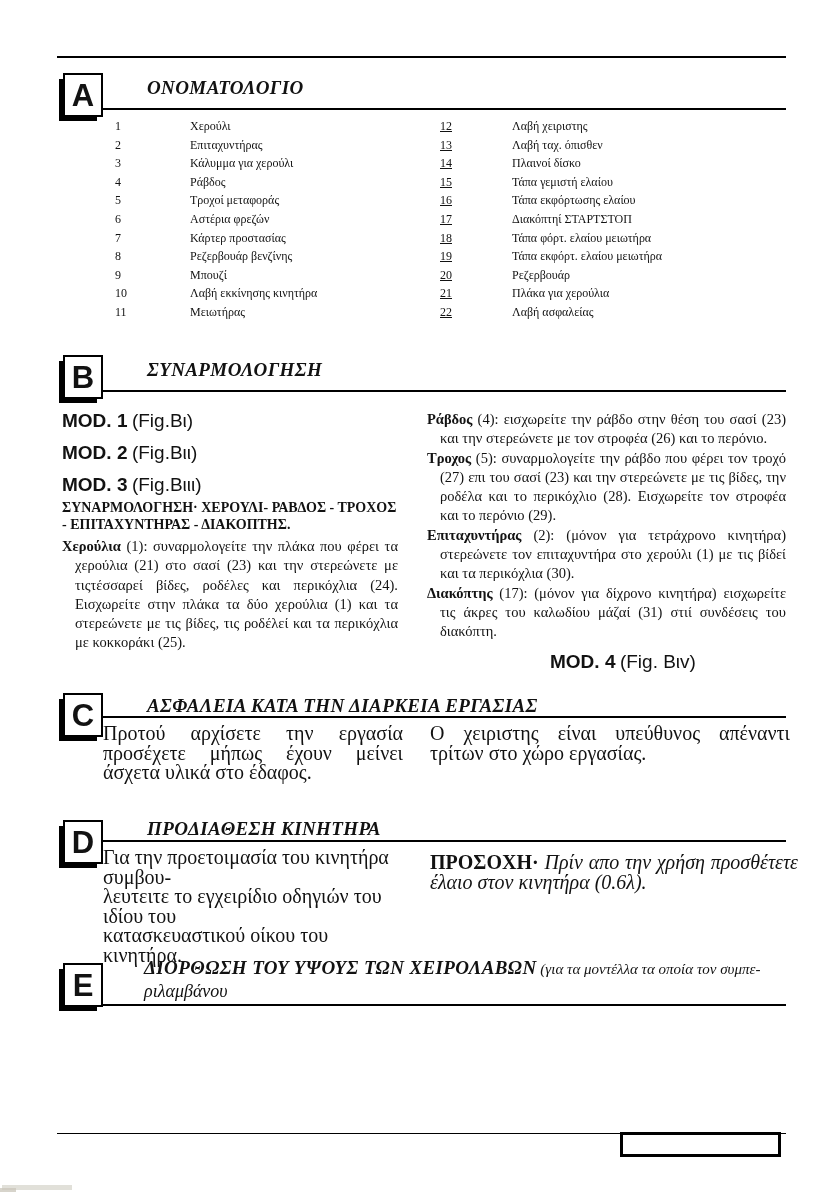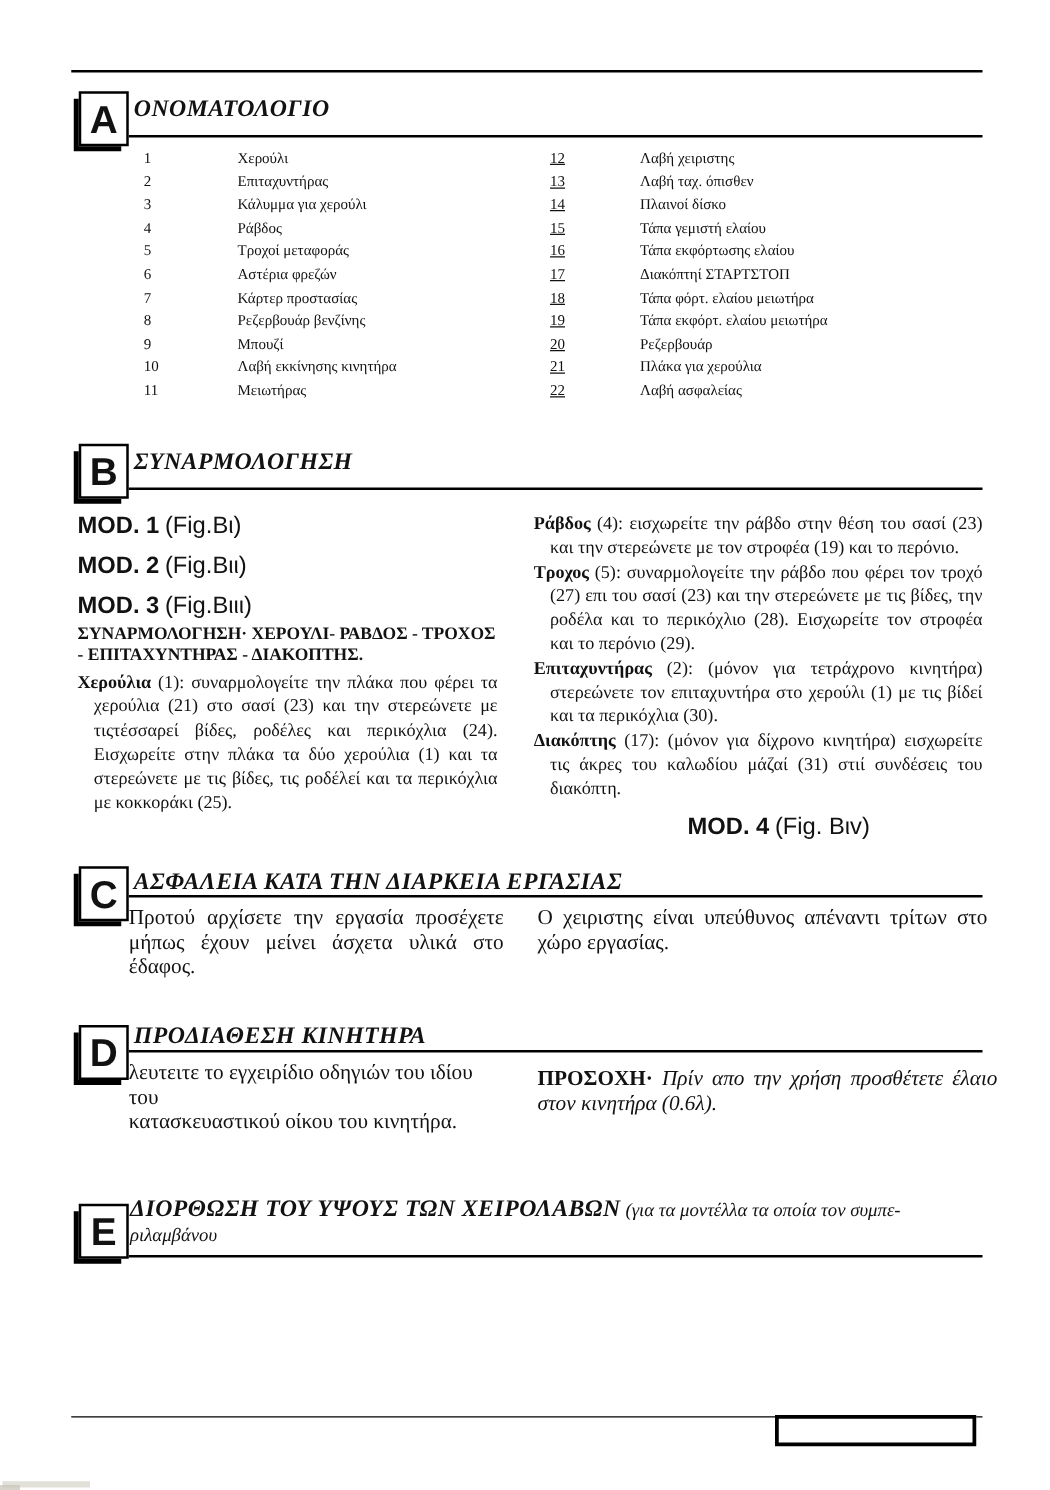--- a/index.html
+++ b/index.html
@@ -11,38 +11,38 @@
   .hrule { position:absolute; background:#000; height:2px; }
   .letterbox {
     position:absolute; width:36px; height:40px; background:#fff;
     border:2px solid #000; box-shadow:-5px 5px 0 -1px #000;
     display:flex; align-items:center; justify-content:center;
     font-family:"Liberation Sans","DejaVu Sans",sans-serif;
     font-weight:bold; font-size:31px; line-height:1;
   }
   .sec-title {
     position:absolute; font-weight:bold; font-style:italic;
-    font-size:19px; letter-spacing:.4px; white-space:nowrap;
+    font-size:19px; letter-spacing:.4px; white-space:nowrap;margin-left:40px;
   }
   .sec-title .note { font-size:15px; font-weight:normal; letter-spacing:0; }
   .nomcol { position:absolute; font-size:12px; }
   .nomrow { height:18.6px; line-height:18.6px; white-space:nowrap; }
   .nomrow .num { display:inline-block; }
   .colL .num { width:75px; }
   .colR .num { width:72px;text-decoration:underline; }
   .modline { font-family:"Liberation Sans","DejaVu Sans",sans-serif; margin:0 0 10px 0; white-space:nowrap; }
   .modline .modname { font-weight:bold; font-size:19px; }
   .modline .modfig { font-size:19px; }
   .bodypara {
     font-size:14.5px; line-height:19.3px; text-align:justify;
     padding-left:13px; text-indent:-13px; margin:0;
   }
   .bodypara .lead { font-weight:bold; }
   .subhead { font-weight:bold; font-size:14px; line-height:16.5px; margin:2px 0 4px 0; }
-  .plain { font-size:17px; line-height:19.5px; text-align:justify; margin:0; }
+  .plain { font-size:20px; line-height:19.5px; text-align:justify; margin:0; }
   .bottombox {
     position:absolute; left:620px; top:1132px; width:155px; height:19px;
     background:#fff; border:3px solid #000;
   }
   .artifact { position:absolute; background:#c9c6ba; opacity:.55; }
 </style>
 </head>
 <body>
 
 <div class="page">
@@ -106,21 +106,21 @@
       <div>ΣΥΝΑΡΜΟΛΟΓΗΣΗ· ΧΕΡΟΥΛΙ- ΡΑΒΔΟΣ - ΤΡΟΧΟΣ</div>
       <div>- ΕΠΙΤΑΧΥΝΤΗΡΑΣ - ΔΙΑΚΟΠΤΗΣ.</div>
     </div>
     <p class="bodypara">
       <span class="lead">Χερούλια</span><span> (1): συναρμολογείτε την πλάκα που φέρει τα χερούλια (21) στο σασί (23) και την στερεώνετε με τιςτέσσαρεί βίδες, ροδέλες και περικόχλια (24). Εισχωρείτε στην πλάκα τα δύο χερούλια (1) και τα στερεώνετε με τις βίδες, τις ροδέλεί και τα περικόχλια με κοκκοράκι (25).</span>
     </p>
   </div>
 
   <div style="position:absolute; left:427px; top:410px; width:359px;">
     <p class="bodypara">
-      <span class="lead">Ράβδος</span><span> (4): εισχωρείτε την ράβδο στην θέση του σασί (23) και την στερεώνετε με τον στροφέα (19) και το περόνιο.</span>
+      <span class="lead">Ράβδος</span><span> (4): εισχωρείτε την ράβδο στην θέση του σασί (23) και την στερεώνετε με τον στροφέα (26) και το περόνιο.</span>
     </p>
     <p class="bodypara">
       <span class="lead">Τροχος</span><span> (5): συναρμολογείτε την ράβδο που φέρει τον τροχό (27) επι του σασί (23) και την στερεώνετε με τις βίδες, την ροδέλα και το περικόχλιο (28). Εισχωρείτε τον στροφέα και το περόνιο (29).</span>
     </p>
     <p class="bodypara">
       <span class="lead">Επιταχυντήρας</span><span> (2): (μόνον για τετράχρονο κινητήρα) στερεώνετε τον επιταχυντήρα στο χερούλι (1) με τις βίδεί και τα περικόχλια (30).</span>
     </p>
     <p class="bodypara">
       <span class="lead">Διακόπτης</span><span> (17): (μόνον για δίχρονο κινητήρα) εισχωρείτε τις άκρες του καλωδίου μάζαί (31) στιί συνδέσεις του διακόπτη.</span>
     </p>
@@ -137,34 +137,35 @@
   <div class="hrule" style="left:103px; top:716px; width:683px;"></div>
   <p class="plain" style="position:absolute; left:103px; top:724px; width:300px;">Προτού αρχίσετε την εργασία προσέχετε μήπως έχουν μείνει άσχετα υλικά στο έδαφος.</p>
   <p class="plain" style="position:absolute; left:430px; top:724px; width:360px;">Ο χειριστης είναι υπεύθυνος απέναντι τρίτων στο χώρο εργασίας.</p>
 
   <div class="letterbox" style="left:63px; top:820px;">
     <span>D</span>
   </div>
   <div class="sec-title" style="left:107px; top:818px;">ΠΡΟΔΙΑΘΕΣΗ ΚΙΝΗΤΗΡΑ</div>
   <div class="hrule" style="left:103px; top:840px; width:683px;"></div>
   <div class="plain" style="position:absolute; left:103px; top:848px; width:300px; text-align:left;">
+    <div>Για την προετοιμασία του κινητήρα συμβου-</div>
     <div>λευτειτε το εγχειρίδιο οδηγιών του ιδίου του</div>
     <div>κατασκευαστικού οίκου του κινητήρα.</div>
   </div>
   <p class="plain" style="position:absolute; left:430px; top:853px; width:368px;">
     <span style="font-weight:bold;">ΠΡΟΣΟΧΗ·</span><span style="font-style:italic;"> Πρίν απο την χρήση προσθέτετε έλαιο στον κινητήρα  (0.6λ).</span>
   </p>
 
   <div class="letterbox" style="left:63px; top:963px;">
     <span>E</span>
   </div>
   <div class="sec-title" style="left:104px; top:957px;">
     <span>ΔΙΟΡΘΩΣΗ ΤΟΥ ΥΨΟΥΣ ΤΩΝ ΧΕΙΡΟΛΑΒΩΝ</span><span class="note"> (για τα μοντέλλα τα οποία τον συμπε-</span>
   </div>
-  <div class="sec-title note" style="left:104px; top:981px; font-weight:normal; font-size:15px; letter-spacing:0;">ριλαμβάνου</div>
+  <div class="sec-title note" style="left:104px; top:981px; font-weight:normal; font-size:18px; letter-spacing:0;">ριλαμβάνου</div>
   <div class="hrule" style="left:103px; top:1004px; width:683px;"></div>
 
   <div class="hrule" style="left:57px; top:1133px; width:729px; height:1px;"></div>
   <div class="bottombox"></div>
 
   <div class="artifact" style="left:2px; top:1185px; width:70px; height:5px;"></div>
   <div class="artifact" style="left:0px; top:1188px; width:16px; height:4px; opacity:.75;"></div>
 
 </div>
 

